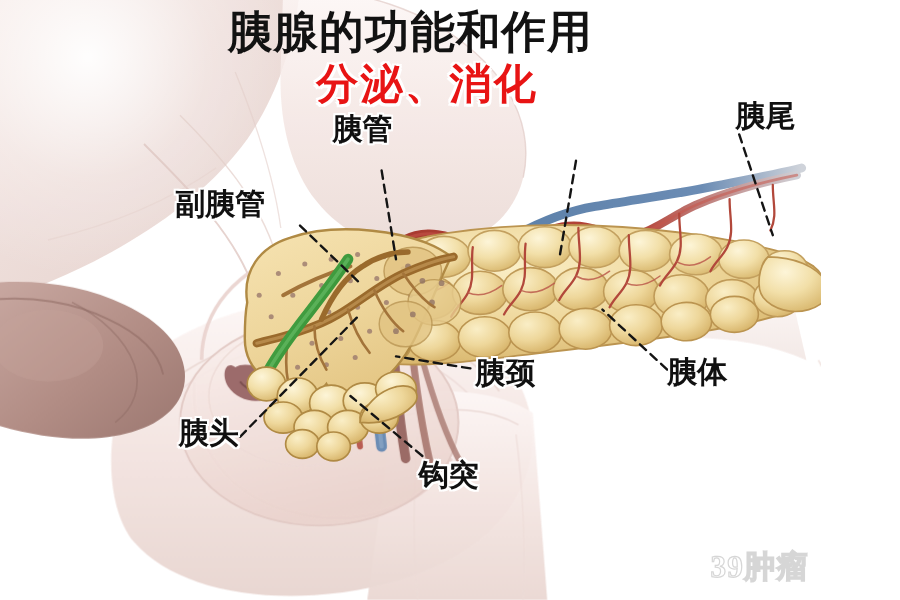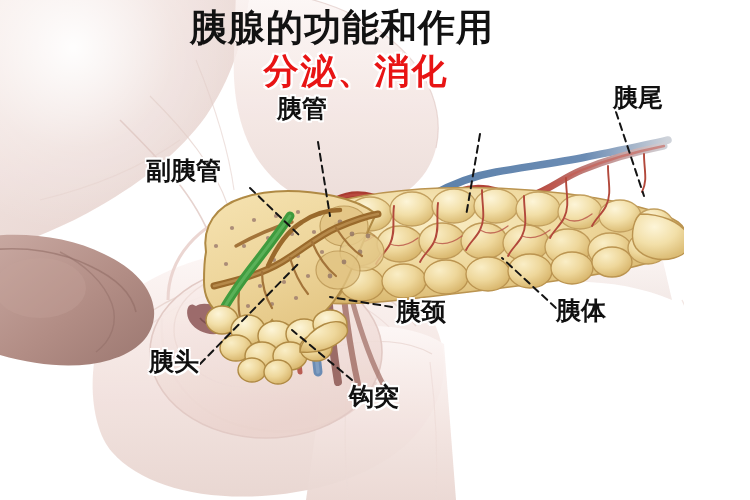--- a/index.html
+++ b/index.html
@@ -7,21 +7,21 @@
     margin: 0;
     padding: 0;
     background: #ffffff;
   }
   #stage {
     position: relative;
     width: 684px;
     height: 500px;
     background: #ffffff;
     overflow: hidden;
-    font-family: Liberation Sans, sans-serif;
+    font-family: Liberation Serif, serif;
   }
   #art {
     position: absolute;
     left: 0; top: 0;
     width: 750px;
     height: 500px;
   }
 
   
   .title-main {
@@ -428,14 +428,15 @@
   <div class="title-sub" style="color: rgb(232, 20, 20);">分泌、消化</div>
 
   <div class="lbl" id="lbl0" style="left: 146px; top: 156px;">副胰管</div>
   <div class="lbl" id="lbl1" style="left: 277px; top: 94px;">胰管</div>
   <div class="lbl" id="lbl3" style="left: 613px; top: 83px;">胰尾</div>
   <div class="lbl" id="lbl4" style="left: 396px; top: 297px;">胰颈</div>
   <div class="lbl" id="lbl5" style="left: 556px; top: 296px;">胰体</div>
   <div class="lbl" id="lbl6" style="left: 149px; top: 347px;">胰头</div>
   <div class="lbl" id="lbl7" style="left: 349px; top: 382px;">钩突</div>
 
+  <div class="watermark">39肿瘤</div>
 
 </div>
 
 </body></html>

